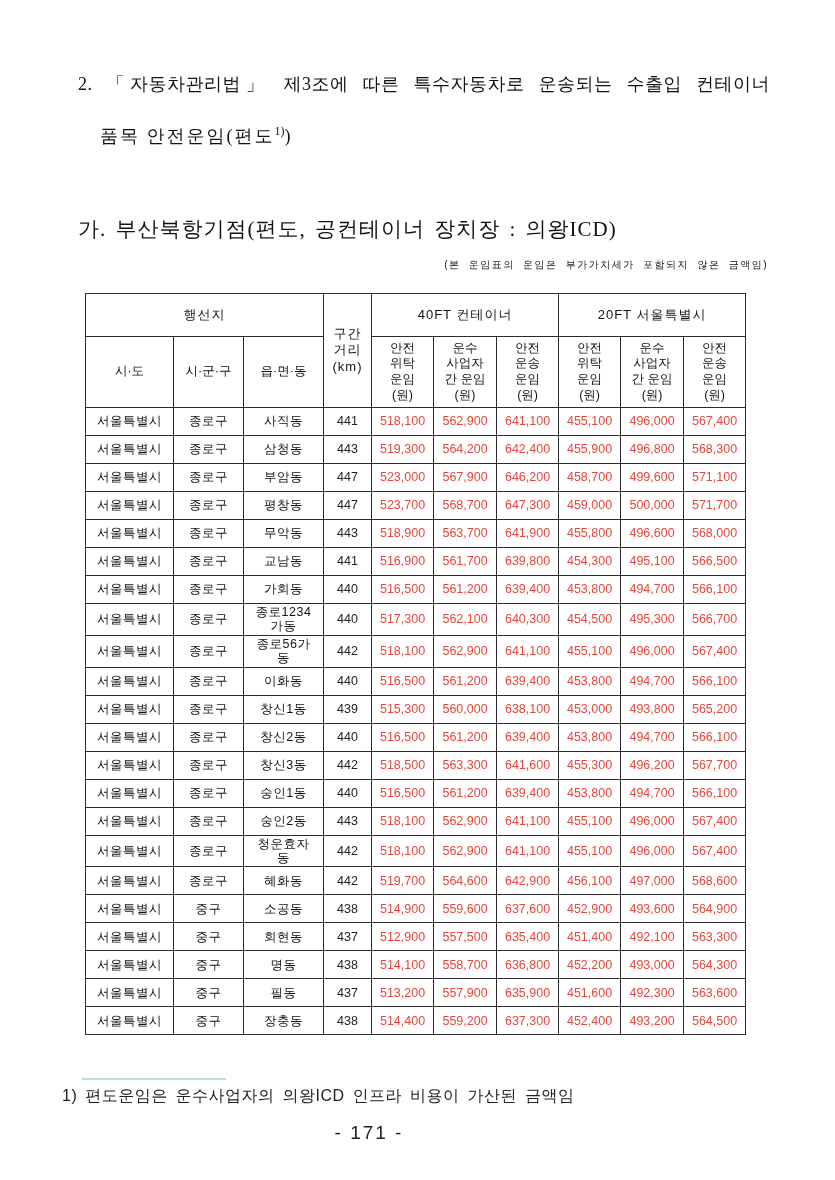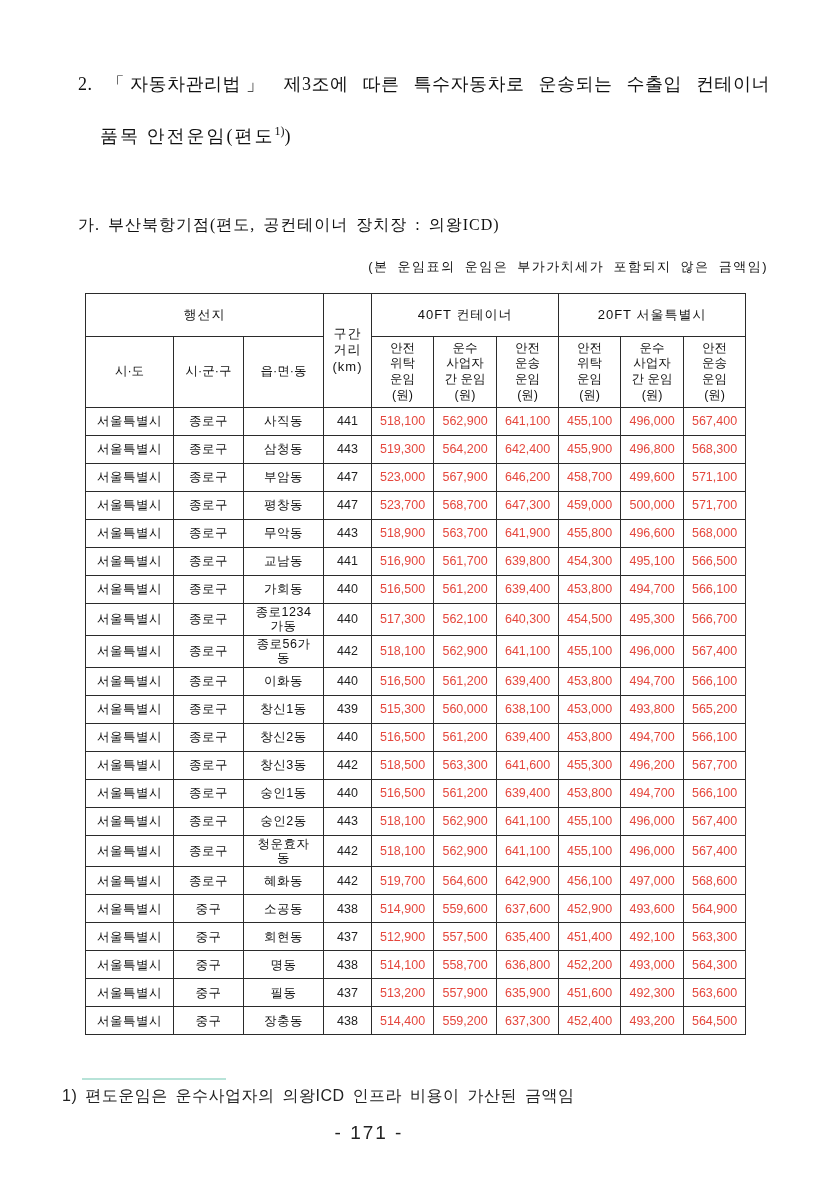--- a/index.html
+++ b/index.html
@@ -25,30 +25,30 @@
   }
   .doc-title .t-line2 {
     margin-top:28px; margin-left:22px;
     letter-spacing:2px;
   }
   .doc-title sup { font-size:12px; letter-spacing:0; }
 
   
   .section-heading {
     position:absolute; left:78px; top:215px; width:692px;
-    font-size:16px; letter-spacing:1px; color:#111;
+    font-size:21px; letter-spacing:1px; color:#111;
     word-spacing:3px;
   }
 
   
   .vat-note {
     position:absolute; left:85px; top:258px; width:683px;
     text-align:right;
     font-family:"Liberation Sans", sans-serif;
-    font-size:13px; letter-spacing:1.5px; word-spacing:4px;
+    font-size:10px; letter-spacing:1.5px; word-spacing:4px;
     color:#111;
   }
 
   
   .rate-table-wrap { position:absolute; left:85px; top:293px; }
   table.rate-table {
     border-collapse:collapse; table-layout:fixed;
     width:660px;
     font-family:"Liberation Sans", sans-serif;
     font-size:12.5px; color:#111;

